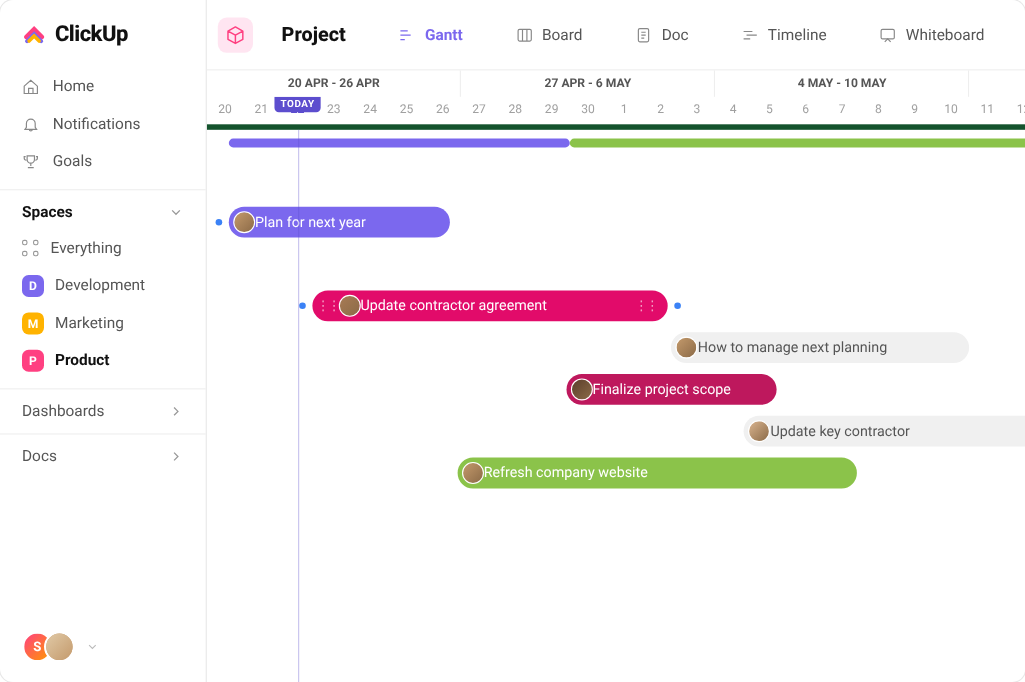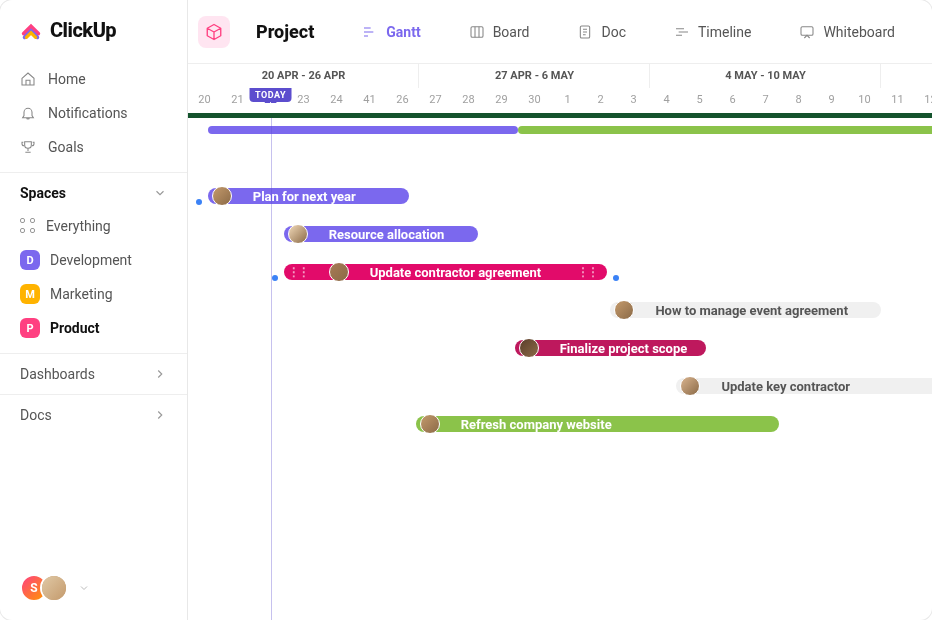--- a/index.html
+++ b/index.html
@@ -48,21 +48,21 @@
 .week::after { content: ""; position: absolute; right: 0; top: 0; bottom: 0; width: 1px; background: #eee; }
 .days { display: flex; height: 25px; position: relative; overflow: hidden; }
 .day { width: 33px; flex-shrink: 0; text-align: center; font-size: 11px; color: #a0a0a0; padding-top: 5px; }
 .day.today-col { color: #5c4dce; font-weight: 700; }
 .today-badge { position: absolute; left: 0; top: 0; transform: translateX(-50%); background: #5c4dce; color: #fff; font-size: 9px; font-weight: 700; padding: 2px 6px 2px; border-radius: 0 0 4px 4px; z-index: 3; letter-spacing: 0.5px; }
 
 
 .gantt { position: relative; flex: 1; overflow: hidden; }
 .today-line { position: absolute; top: -25px; bottom: 0; width: 1px; background: #5c4dce; opacity: 0.35; z-index: 1; }
 .summary { position: absolute; height: 8px; top: 8px; border-radius: 4px; }
-.task-bar { position: absolute; height: 16px; border-radius: 14px; display: flex; align-items: center; gap: 21px; padding: 0 10px 0 4px; color: #fff; font-size: 13px; font-weight: 700; white-space: nowrap; }
+.task-bar { position: absolute; height: 28px; border-radius: 14px; display: flex; align-items: center; gap: 0; padding: 0 10px 0 4px; color: #fff; font-size: 13px; font-weight: 400; white-space: nowrap; }
 .task-bar.ghost { background: #f0f0f0; color: #555; }
 .task-bar .avatar { width: 20px; height: 20px; border-radius: 50%; background: #ddd; border: 1.5px solid #fff; flex-shrink: 0; }
 .task-bar .grip { font-size: 12px; letter-spacing: -2px; opacity: 0.6; }
 .dep-dot { position: absolute; width: 6px; height: 6px; border-radius: 50%; background: #3b82f6; }
 .avatar-img { width: 100%; height: 100%; border-radius: 50%; background: linear-gradient(135deg,#e0c9a6,#c49a6c); }
 </style>
 </head>
 <body>
 
 <div class="app">
@@ -203,21 +203,21 @@
           <div class="week" style="width: 231px;">20 APR - 26 APR</div>
           <div class="week" style="width: 231px;">27 APR - 6 MAY</div>
           <div class="week" style="width: 231px;">4 MAY - 10 MAY</div>
         </div>
       <div class="days" id="days-row">
           <div class="day">20</div>
           <div class="day">21</div>
           <div class="day today-col">22</div>
           <div class="day">23</div>
           <div class="day">24</div>
-          <div class="day">41</div>
+          <div class="day">25</div>
           <div class="day">26</div>
           <div class="day">27</div>
           <div class="day">28</div>
           <div class="day">29</div>
           <div class="day">30</div>
           <div class="day">1</div>
           <div class="day">2</div>
           <div class="day">3</div>
           <div class="day">4</div>
           <div class="day">5</div>
@@ -234,35 +234,31 @@
 
     <div class="gantt" id="gantt">
         <div class="today-line" style="left: 82.5px;"></div>
         <div class="summary" style="left: 19.8px; width: 310.2px; background: rgb(123, 104, 238);"></div>
         <div class="summary" style="left: 330px; width: 429px; background: rgb(139, 195, 74);"></div>
         <div class="task-bar" style="left: 19.8px; top: 70px; width: 201.3px; background: rgb(123, 104, 238);">
           <div class="avatar" style="background: linear-gradient(135deg, rgb(196, 154, 108), rgb(139, 106, 71));"></div>
           <span>Plan for next year</span>
         </div>
         <div class="dep-dot" style="left: 7.8px; top: 81px;"></div>
-        <div class="task-bar" style="left: 95.7px; top: 108px; width: 194.7px; background: rgb(123, 104, 238);">
-          <div class="avatar" style="background: linear-gradient(135deg, rgb(241, 217, 184), rgb(139, 106, 71));"></div>
-          <span>Resource allocation</span>
-        </div>
         <div class="task-bar" style="left: 95.7px; top: 146px; width: 323.4px; background: rgb(226, 11, 106);">
           <span class="grip">⋮⋮</span>
           <div class="avatar" style="background: linear-gradient(135deg, rgb(168, 123, 85), rgb(139, 106, 71));"></div>
           <span>Update contractor agreement</span>
           <span class="grip" style="margin-left: auto;">⋮⋮</span>
         </div>
         <div class="dep-dot" style="left: 83.7px; top: 157px;"></div>
         <div class="dep-dot" style="left: 425.1px; top: 157px;"></div>
         <div class="task-bar ghost" style="left: 422.4px; top: 184px; width: 270.6px;">
           <div class="avatar" style="background: linear-gradient(135deg, rgb(196, 154, 108), rgb(139, 106, 71));"></div>
-          <span>How to manage event agreement</span>
+          <span>How to manage next planning</span>
         </div>
         <div class="task-bar" style="left: 326.7px; top: 222px; width: 191.4px; background: #be185d;">
           <div class="avatar" style="background: linear-gradient(135deg, rgb(91, 62, 43), rgb(139, 106, 71));"></div>
           <span>Finalize project scope</span>
         </div>
         <div class="task-bar ghost" style="left: 488.4px; top: 260px; width: 270.6px;">
           <div class="avatar" style="background: linear-gradient(135deg, rgb(217, 180, 143), rgb(139, 106, 71));"></div>
           <span>Update key contractor</span>
         </div>
         <div class="task-bar" style="left: 227.7px; top: 298px; width: 363px; background: rgb(139, 195, 74);">

